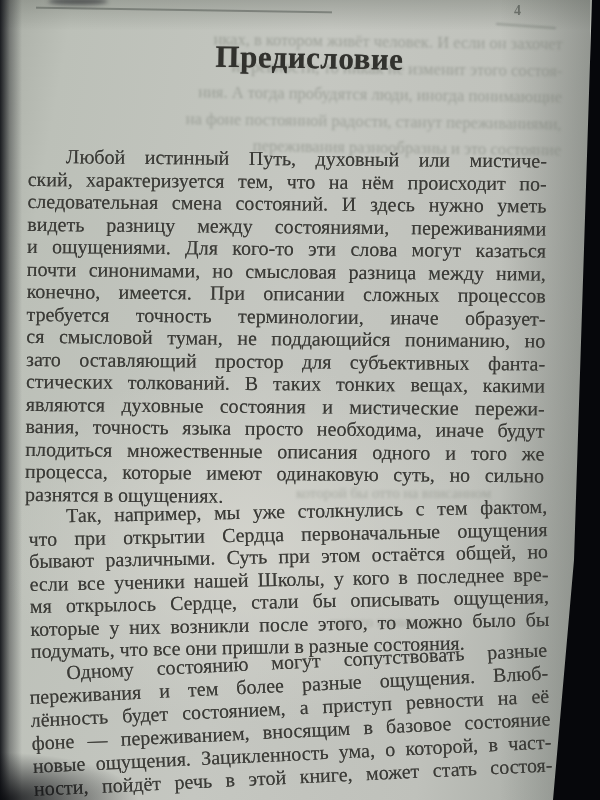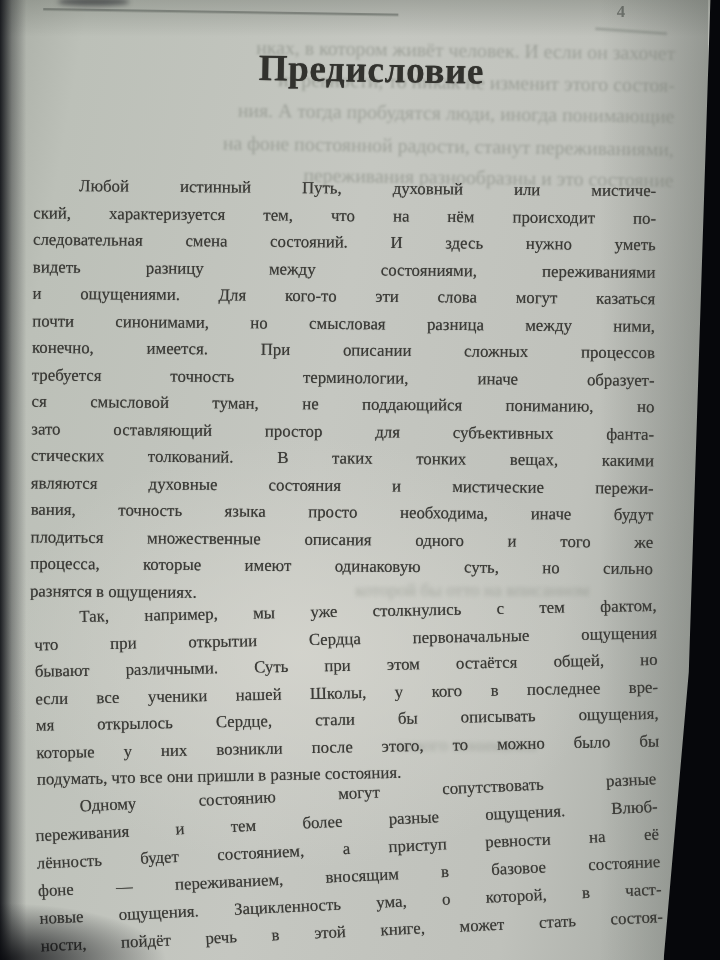--- a/index.html
+++ b/index.html
@@ -103,21 +103,21 @@
   .title-wrap h1 {
     margin: 0;
     font-size: 31px;
     font-weight: 600;
     letter-spacing: 0.5px;
     color: #32322e;
     text-shadow: 0 0 0.7px rgba(50,50,46,0.8);
   }
   .body-text {
     position: absolute; left: 28px; top: 145px; width: 519px;
-    font-size: 14px; line-height: 22.5px;
+    font-size: 20px; line-height: 22.5px;
     color: #3b3b37;
     text-shadow: 0 0 0.6px rgba(59,59,55,0.75);
   }
   .para { transform-origin: left top; }
   .para.p1 { transform: rotate(0.5deg); }
   .para.p2 { transform: rotate(-1.1deg); }
   .para.p3 { transform: rotate(-2.7deg); line-height: 23px; }
   .line {
     text-align: justify;
     text-align-last: justify;

